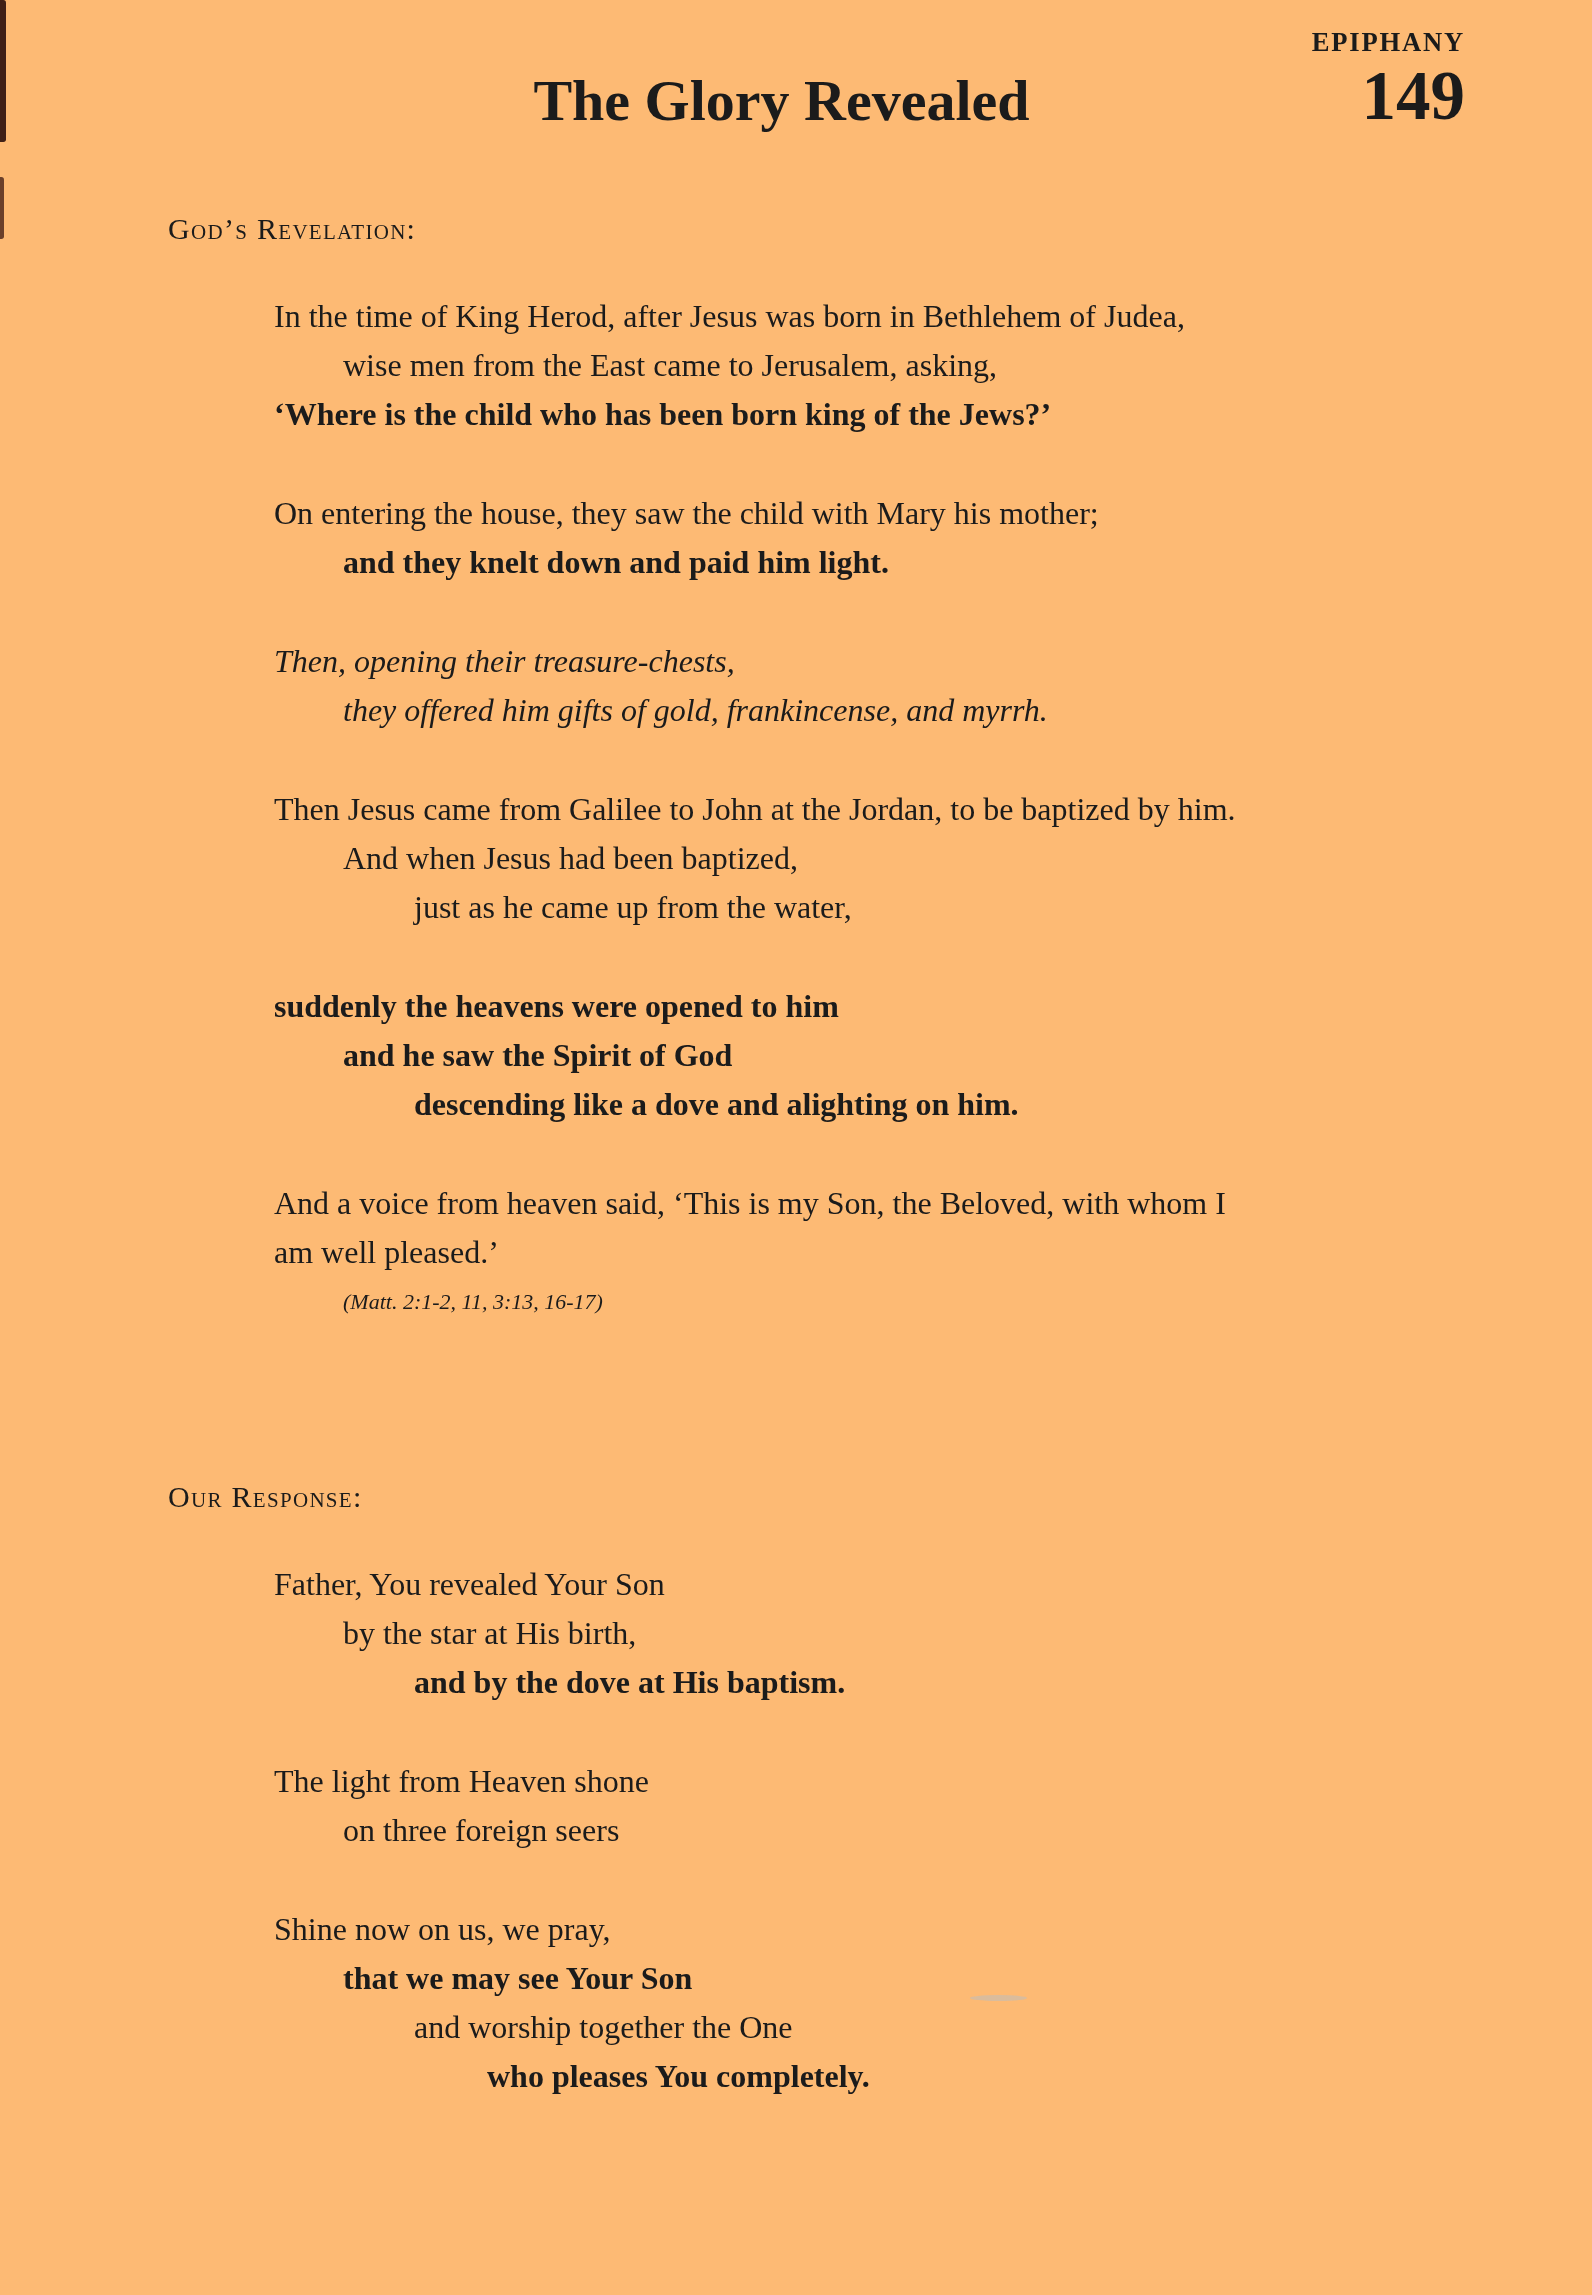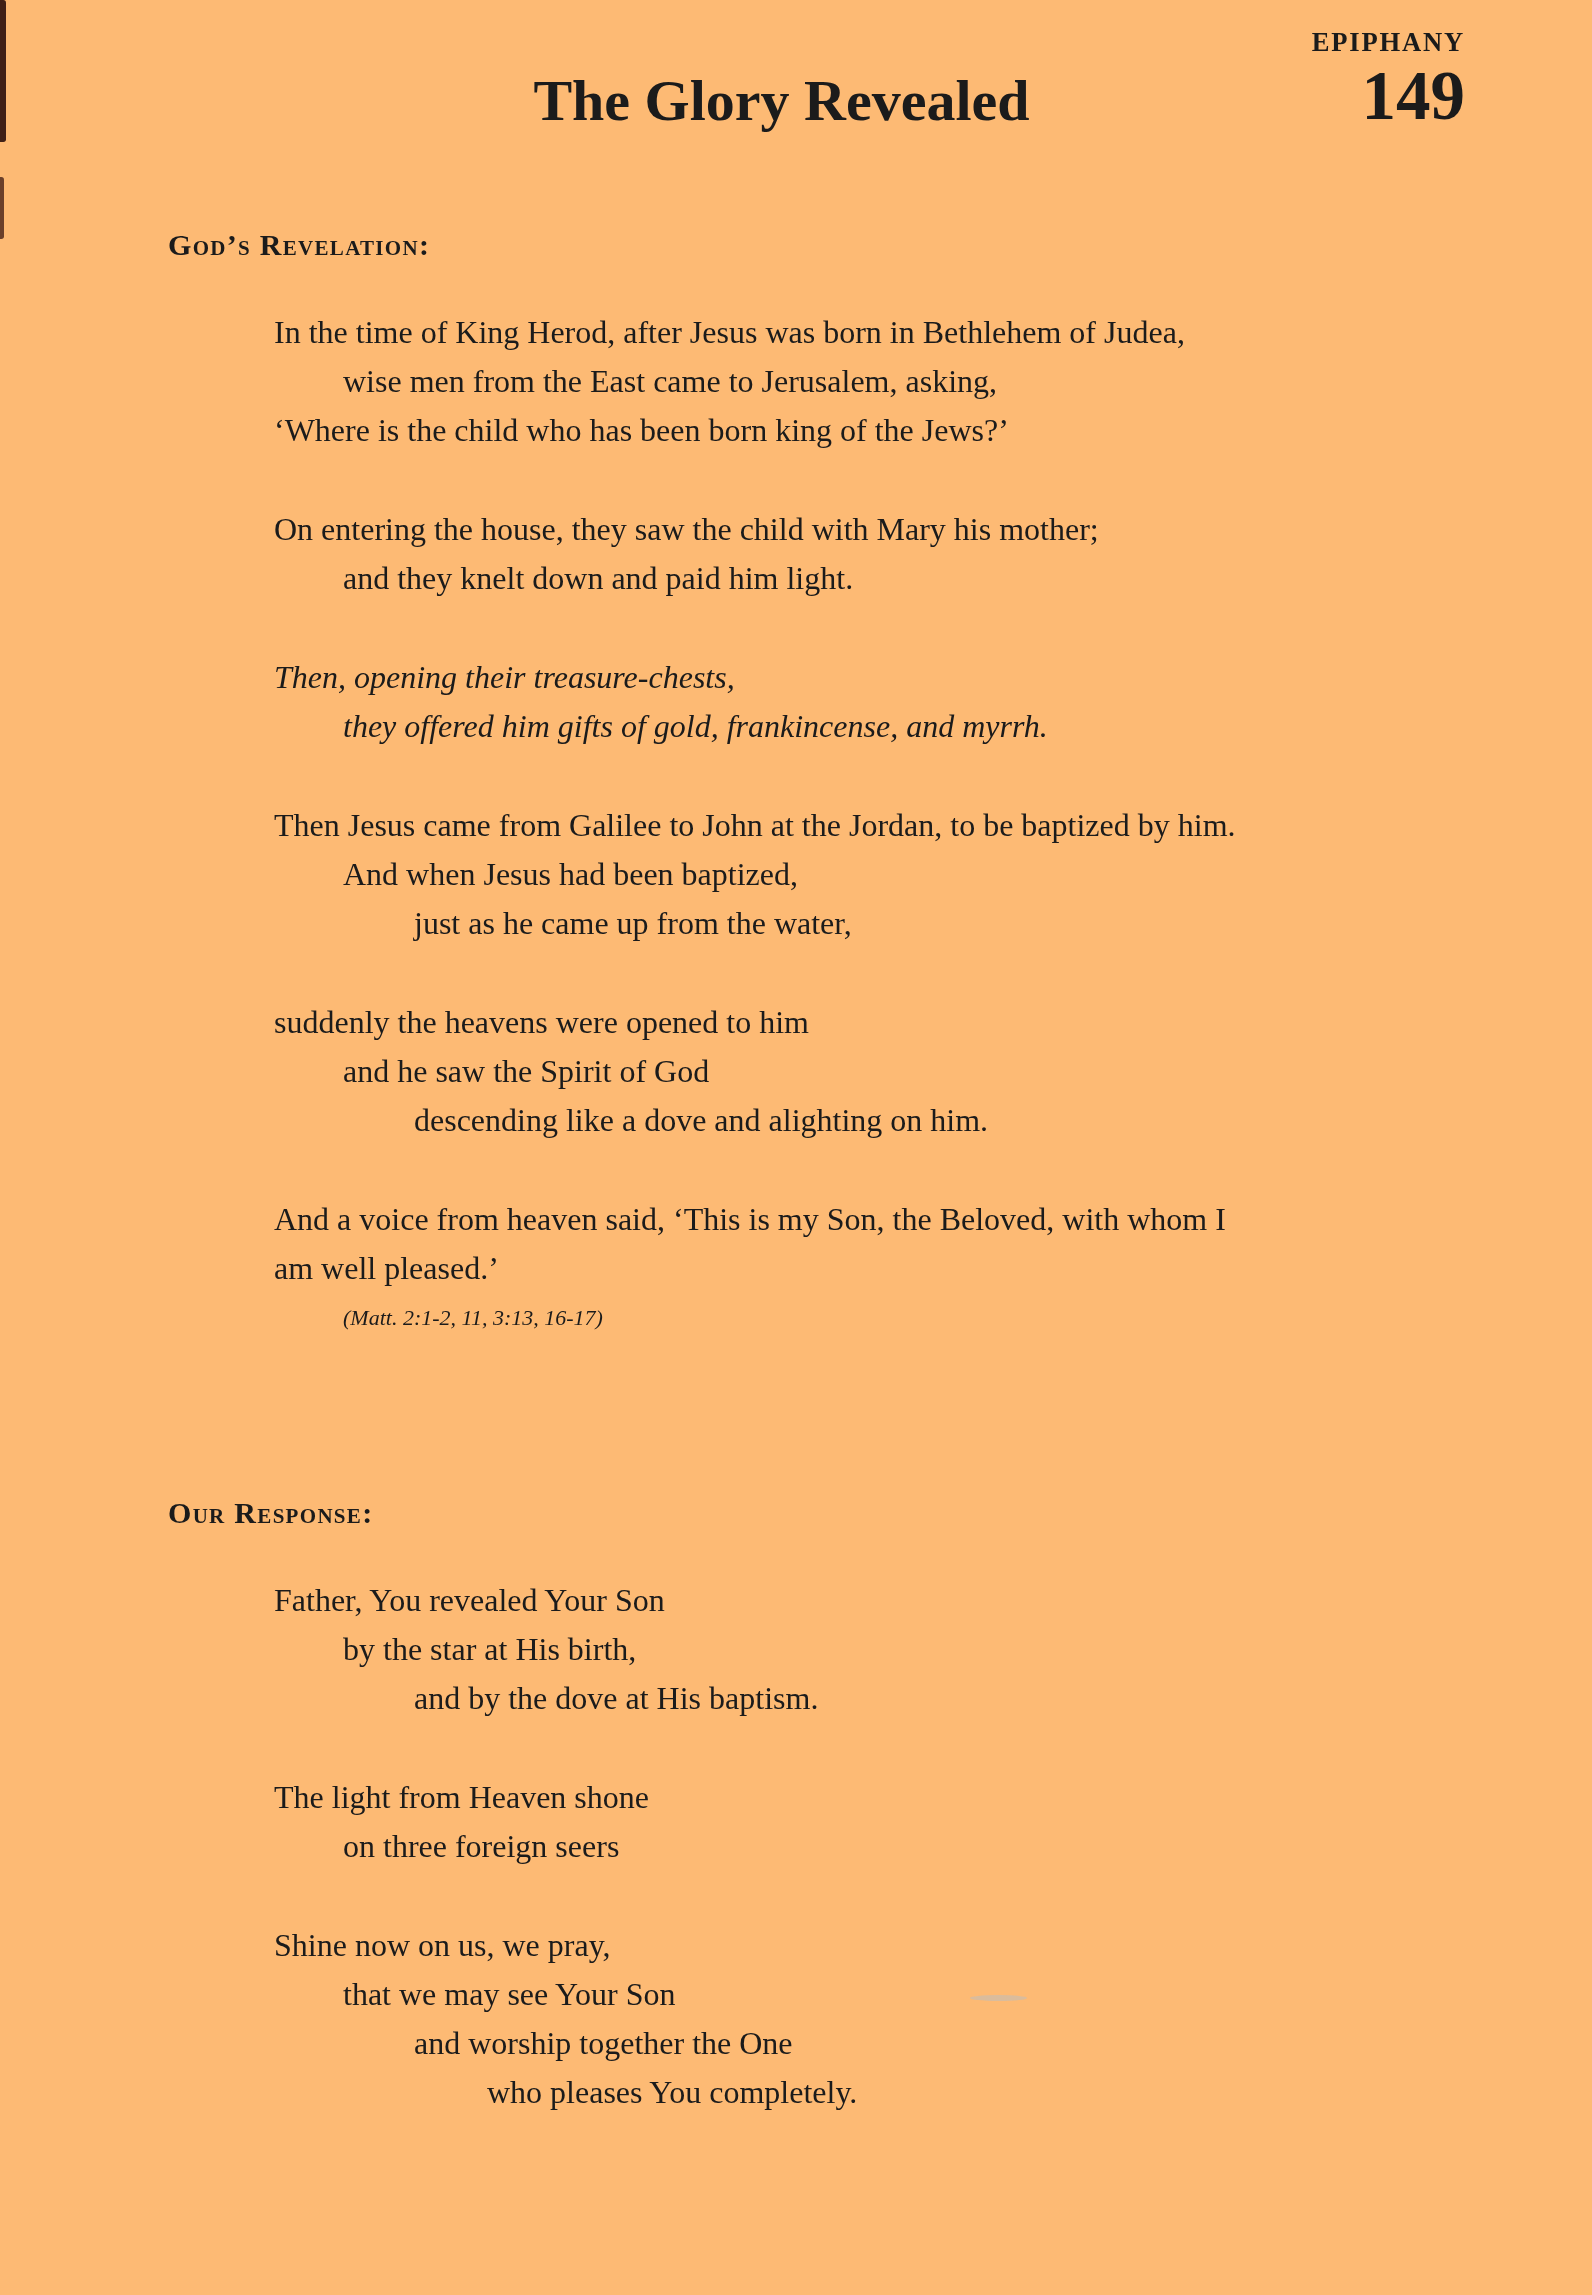--- a/index.html
+++ b/index.html
@@ -51,40 +51,40 @@
   
   .content {
     position: absolute;
     top: 209px;
     left: 168px;
     right: 35px;
   }
   .section { margin: 0; }
   .section-gap { margin-top: 151px; }
   .section-heading {
-    margin: 16px 0 44px 0;
+    margin: 0 0 44px 0;
     font-size: 30px;
-    font-weight: bold;
+    font-weight: normal;
     font-variant: small-caps;
     letter-spacing: 1.3px;
     line-height: 39px;
   }
   .stanza { margin: 0 0 50px 0; }
   .stanza:last-child { margin-bottom: 0; }
   .line {
     font-size: 32px;
     line-height: 49px;
     white-space: nowrap;
   }
   .indent-1 { padding-left: 106px; }
   .indent-2 { padding-left: 175px; }
   .indent-3 { padding-left: 246px; }
   .indent-4 { padding-left: 319px; }
   .style-regular { font-weight: normal; }
-  .style-bold { font-weight: normal; }
+  .style-bold { font-weight: bold; }
   .style-bolditalic { font-weight: normal; font-style: italic; }
   .style-cite { font-style: italic; font-size: 22px; }
 
   
   .edge-mark-1 {
     position: absolute;
     left: 0; top: 0;
     width: 6.2px; height: 142px;
     background: #2b100c;
     border-radius: 0 2.7px 2.7px 0;

